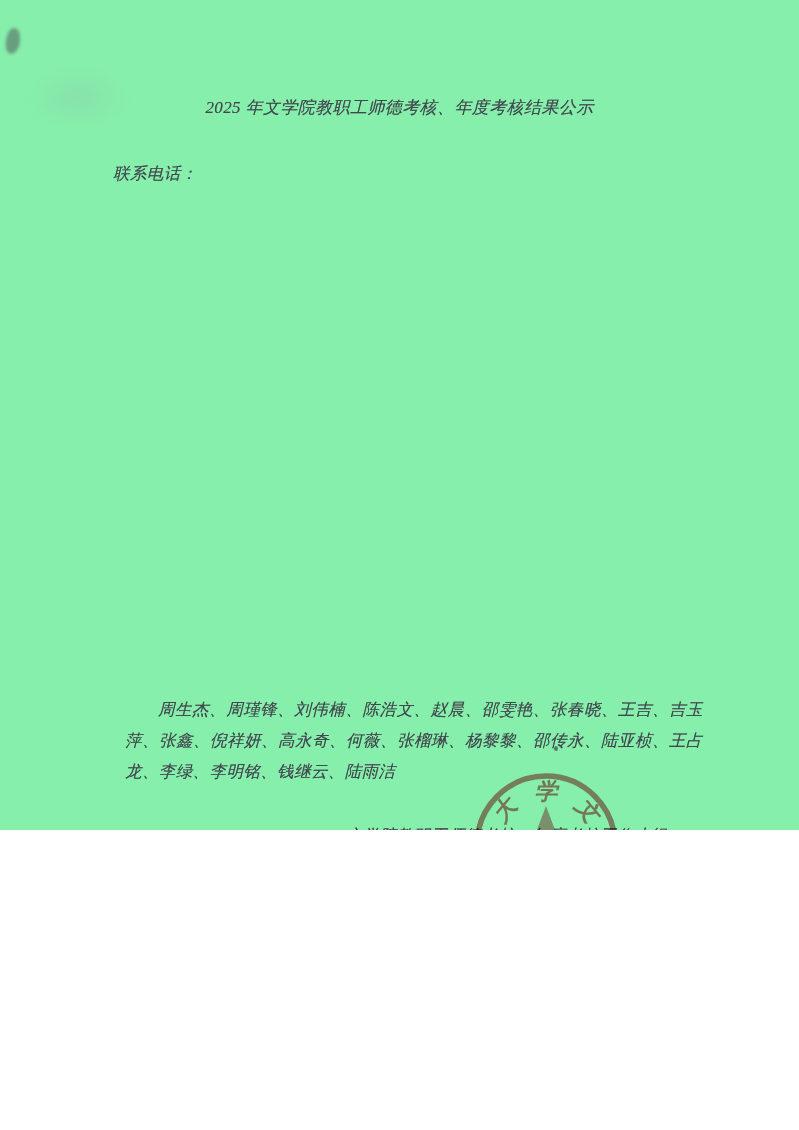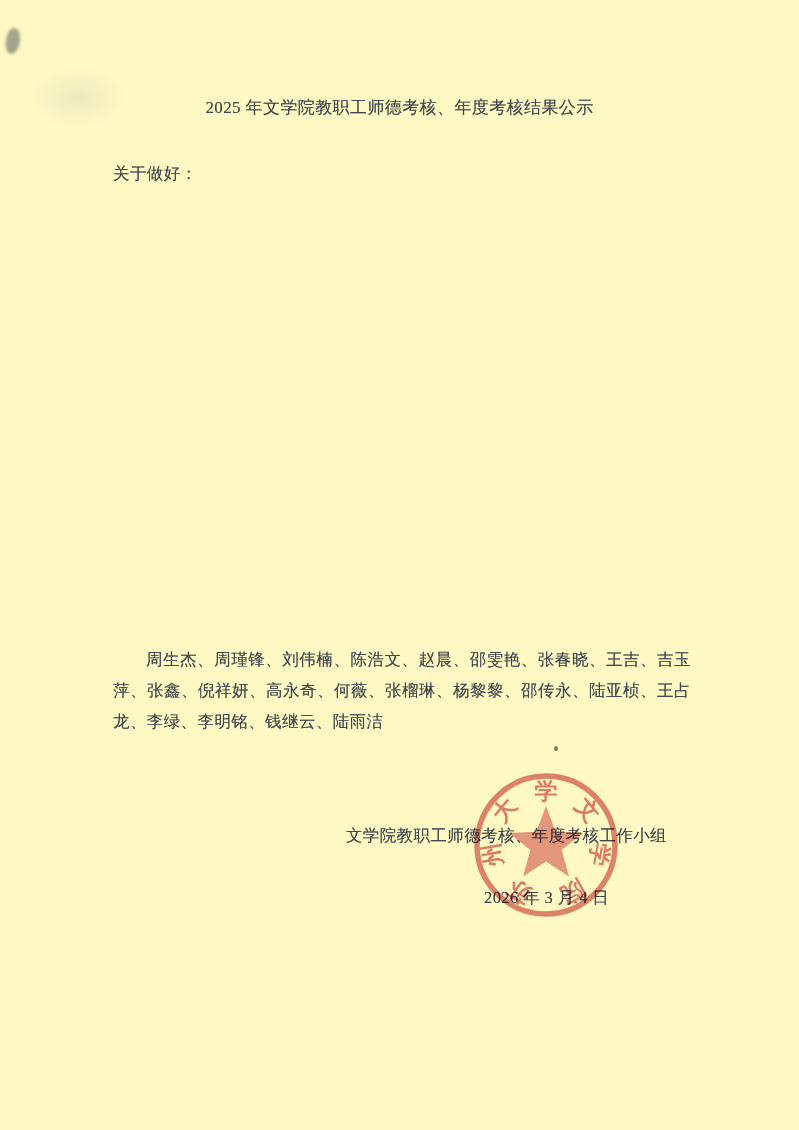--- a/index.html
+++ b/index.html
@@ -1,22 +1,23 @@
 <!DOCTYPE html>
 <html><head>
 <meta charset="utf-8">
 <style>
   html,body { margin:0; padding:0; background:#ffffff; }
   .page {
     position:relative;
-    width:799px; height:1130px;
-    background:#fef9c3;
+    width:799px; height:830px;
+    background:#86efac;
     font-family:"Liberation Serif","DejaVu Serif",serif;
     color:#42474e;
     overflow:hidden;
+    font-style:italic;
   }
   .txt {
     position:absolute;
     font-size:16.5px;
     line-height:31px;
     letter-spacing:0.4px;
     text-shadow:0 0 0.6px rgba(66,71,78,0.55);
     white-space:pre-wrap;
   }
   .title {
@@ -26,21 +27,21 @@
   }
   .salutation { left:113px; top:158px; }
   .para {
     left:113px; width:578px;
     text-align:justify;
     text-indent:2em;
   }
   .para1 { top:221px; }
   .para2 { top:409px; }
   .attachment { left:113px; top:631px; text-indent:2em; }
-  .names { top:644px; }
+  .names { top:694px;margin-left:12px; }
   .signature { right:132px; top:820px;margin-left:16px; }
   .dateline { left:484px; top:882px; }
 
   .seal {
     position:absolute;
     left:462px; top:761px;
     width:168px; height:168px;
     mix-blend-mode:multiply;
     opacity:0.92;
     pointer-events:none;
@@ -75,21 +76,21 @@
     border-radius:50%;
   }
 </style>
 </head>
 <body>
 
 <div class="page">
 
   <div class="txt title">2025 年文学院教职工师德考核、年度考核结果公示</div>
 
-  <div class="txt salutation">关于做好：</div>
+  <div class="txt salutation">联系电话：</div>
 
 
 
 
   <div class="txt para names">周生杰、周瑾锋、刘伟楠、陈浩文、赵晨、邵雯艳、张春晓、王吉、吉玉萍、张鑫、倪祥妍、高永奇、何薇、张榴琳、杨黎黎、邵传永、陆亚桢、王占龙、李绿、李明铭、钱继云、陆雨洁</div>
 
   <div class="txt signature">文学院教职工师德考核、年度考核工作小组</div>
 
   <div class="txt dateline">2026 年 3 月 4 日</div>
 

